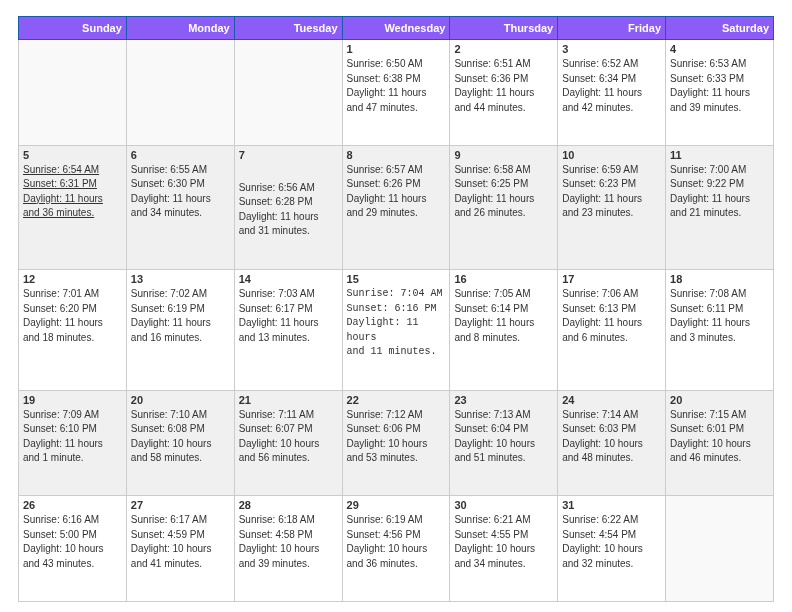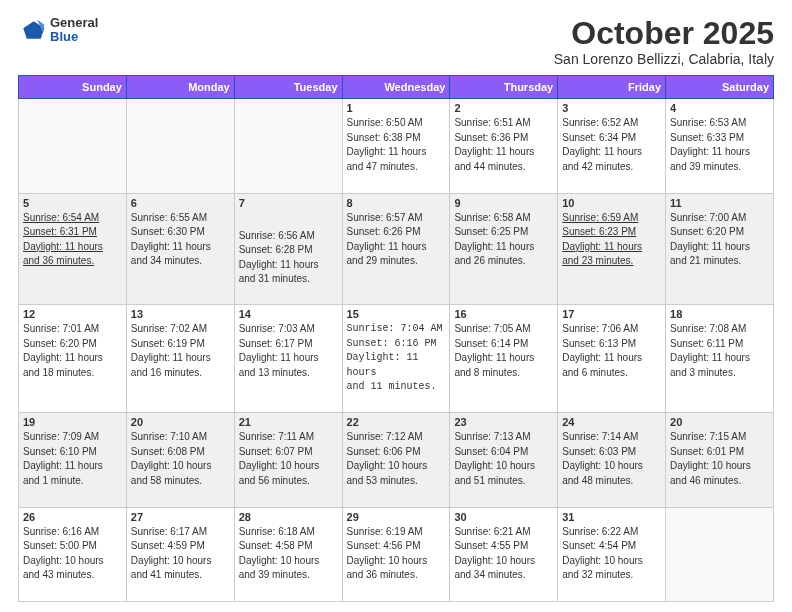--- a/index.html
+++ b/index.html
@@ -100,36 +100,20 @@
       color: #333;
     }
     .row-shaded td {
       background: #f0f0f0;
     }
   </style>
 </head>
 <body>
 
 <div class="page">
-  <div class="header">
-    <div class="logo">
-      <svg class="logo-icon" viewBox="0 0 32 32">
-        <polygon points="18,6 30,14 26,26 10,26 6,14" fill="#1a5aab"></polygon>
-        <polygon points="22,4 30,10 28,18" fill="#4a90d9"></polygon>
-      </svg>
-      <div class="logo-text">
-        <span class="logo-general">General</span>
-        <span class="logo-blue">Blue</span>
-      </div>
-    </div>
-    <div class="title-block">
-      <div class="month-title">October 2025</div>
-      <div class="location">San Lorenzo Bellizzi, Calabria, Italy</div>
-    </div>
-  </div>
 
   <table class="calendar">
     <thead>
       <tr id="header-row">
           <th>Sunday</th>
           <th>Monday</th>
           <th>Tuesday</th>
           <th>Wednesday</th>
           <th>Thursday</th>
           <th>Friday</th>
@@ -201,29 +185,29 @@
           </td>
           <td>
             <div class="day-num">9</div>
             <div class="day-info" style="white-space: pre-line;">Sunrise: 6:58 AM
 Sunset: 6:25 PM
 Daylight: 11 hours
 and 26 minutes.</div>
           </td>
           <td>
             <div class="day-num">10</div>
-            <div class="day-info" style="white-space: pre-line; text-decoration: underline;">Sunrise: 6:59 AM
+            <div class="day-info" style="white-space: pre-line;">Sunrise: 6:59 AM
 Sunset: 6:23 PM
 Daylight: 11 hours
 and 23 minutes.</div>
           </td>
           <td>
             <div class="day-num">11</div>
             <div class="day-info" style="white-space: pre-line;">Sunrise: 7:00 AM
-Sunset: 6:20 PM
+Sunset: 9:22 PM
 Daylight: 11 hours
 and 21 minutes.</div>
           </td>
         </tr>
         <tr>
           <td>
             <div class="day-num">12</div>
             <div class="day-info" style="white-space: pre-line;">Sunrise: 7:01 AM
 Sunset: 6:20 PM
 Daylight: 11 hours

